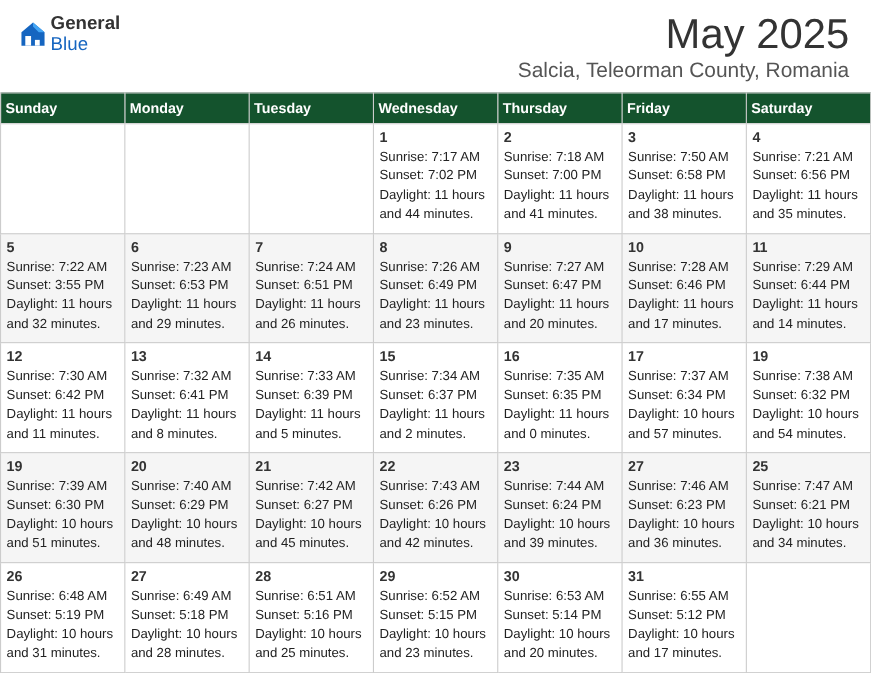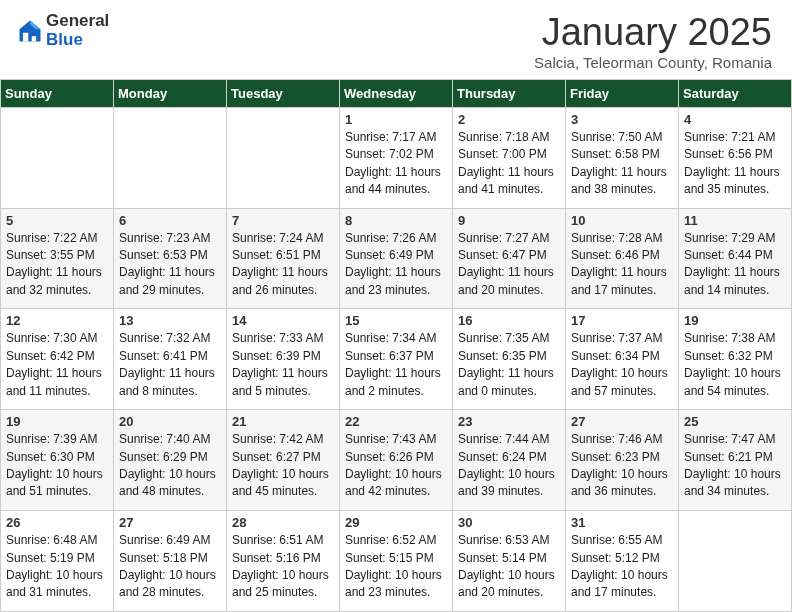--- a/index.html
+++ b/index.html
@@ -34,39 +34,39 @@
       flex-direction: column;
       line-height: 1.1;
     }
     .logo-general {
       font-size: 17px;
       font-weight: bold;
       color: #333;
     }
     .logo-blue {
       font-size: 17px;
-      font-weight: bold;
+      font-weight: normal;
       color: #1565c0;
     }
     .logo-icon {
       width: 28px;
       height: 28px;
       margin-right: 2px;
     }
     .title-block {
       text-align: right;
     }
     .month-title {
       font-size: 38px;
       font-weight: normal;
       color: #333;
       line-height: 1.1;
     }
     .subtitle {
-      font-size: 15px;
+      font-size: 19px;
       color: #555;
     }
     .calendar {
       width: 100%;
       border-collapse: collapse;
       flex: 1;
     }
     .calendar th {
       background: #14532d;
       color: #fff;
@@ -118,21 +118,21 @@
         <polygon points="16,4 28,14 22,14 16,8" fill="#42a5f5"></polygon>
         <rect x="8" y="18" width="6" height="10" fill="#fff"></rect>
         <rect x="18" y="22" width="5" height="6" fill="#fff"></rect>
       </svg>
       <div class="logo-text">
         <span class="logo-general">General</span>
         <span class="logo-blue">Blue</span>
       </div>
     </div>
     <div class="title-block">
-      <div class="month-title">January 2025</div>
+      <div class="month-title">May 2025</div>
       <div class="subtitle">Salcia, Teleorman County, Romania</div>
     </div>
   </div>
 
   <table class="calendar">
     <thead>
       <tr>
         <th>Sunday</th>
         <th>Monday</th>
         <th>Tuesday</th>

